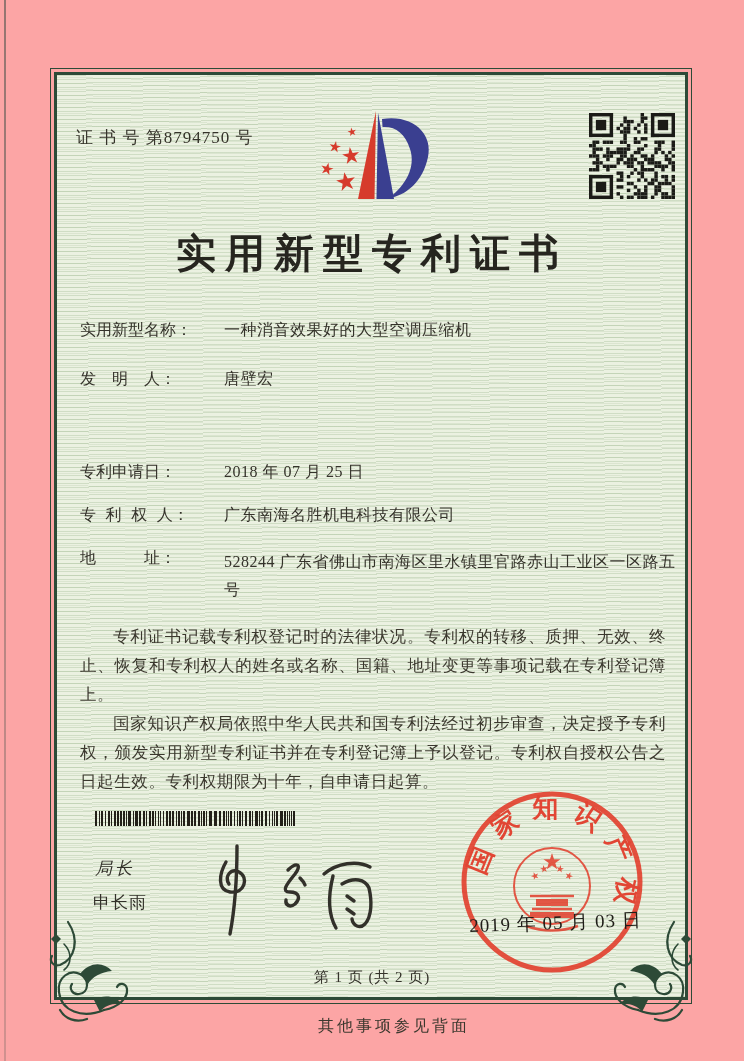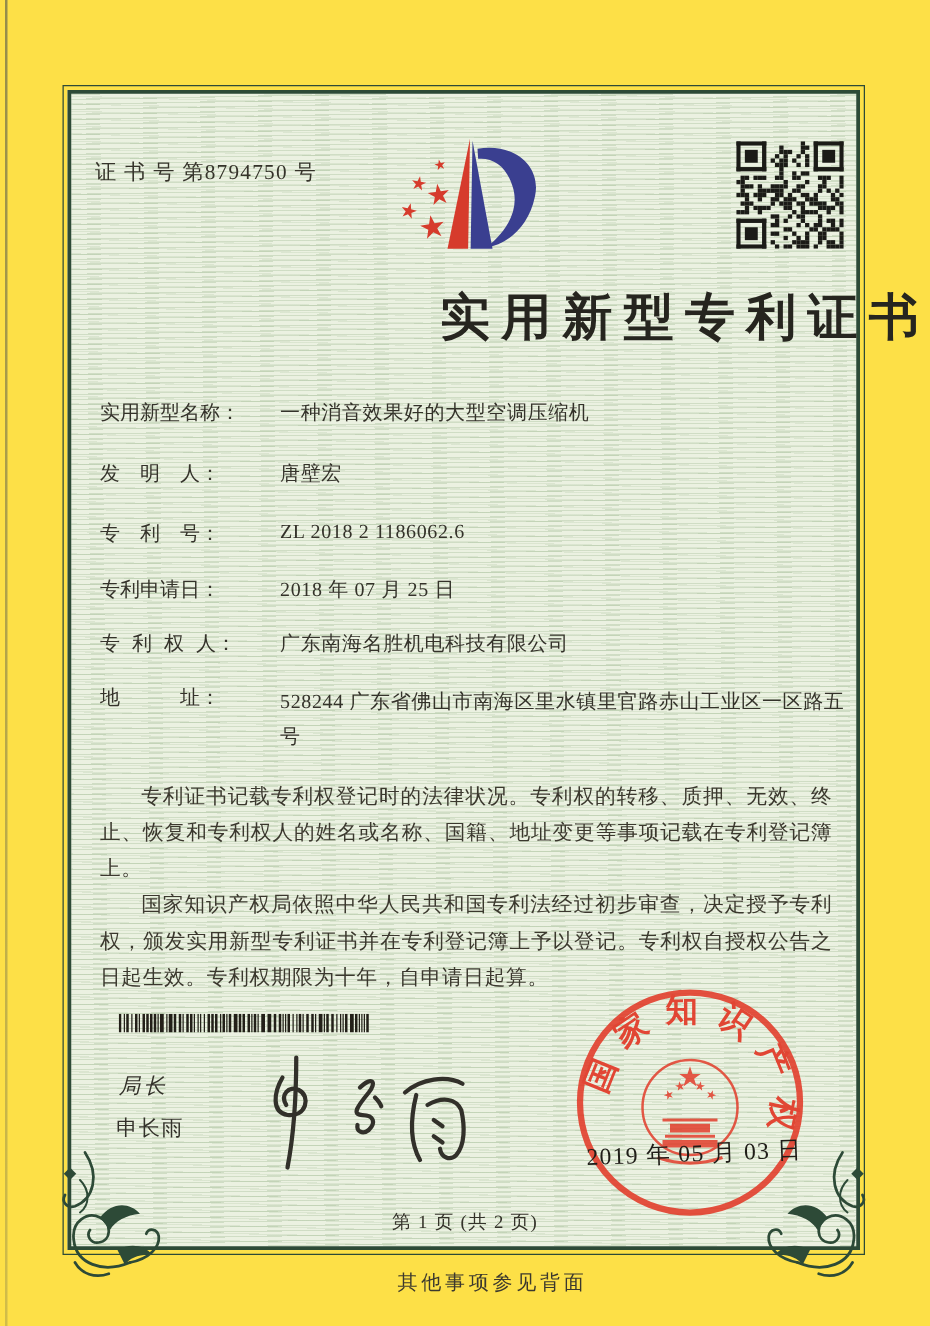--- a/index.html
+++ b/index.html
@@ -1,19 +1,19 @@
 <!DOCTYPE html>
 <html><head>
 <meta charset="utf-8">
 <style>
   html,body{margin:0;padding:0;}
   body{background:#e8e6df;font-family:"Liberation Serif","DejaVu Serif",serif;}
   .page{
     position:relative;width:744px;height:1061px;margin:0 auto;
-    background:#fde047;overflow:hidden;color:#2e2c24;
+    background:#fca5a5;overflow:hidden;color:#2e2c24;
   }
   .page::before{ 
     content:"";position:absolute;left:4px;top:0;bottom:0;width:2px;
     background:linear-gradient(180deg,rgba(80,85,78,.6),rgba(80,85,78,.25));
     z-index:6;
   }
   
   .frame{
     position:absolute;left:50px;top:68px;width:642px;height:936px;
     border:1.5px solid #2d4a37;box-sizing:border-box;padding:3px;z-index:0;
@@ -21,21 +21,21 @@
   .frame-inner{
     width:100%;height:100%;box-sizing:border-box;border:3px solid #2d4a37;
     background-color:#ebf1e1;
     background-image:
       repeating-linear-gradient(179deg, rgba(110,150,95,.22) 0 1px, rgba(0,0,0,0) 1px 4px),
       repeating-linear-gradient(181.5deg, rgba(110,150,95,.13) 0 1px, rgba(0,0,0,0) 1px 6px);
   }
   .abs{position:absolute;}
   .cert-no{left:76px;top:126px;font-size:17px;letter-spacing:1px;color:#35332a;z-index:2;}
   .title{
-    left:0;right:0;top:226px;text-align:right;font-size:40px;font-weight:600;
+    left:0;right:0;top:226px;text-align:center;font-size:40px;font-weight:600;
     letter-spacing:9px;color:#26251f;z-index:2;
   }
   .field-row{left:80px;font-size:16px;display:flex;z-index:2;color:#34322a;}
   .field-label{display:inline-block;width:112px;flex:0 0 112px;white-space:pre;font-family:Liberation Mono, monospace;}
   .field-value{display:inline-block;letter-spacing:.5px;margin-left:32px;}
   .row6 .field-value{width:452px;line-height:28px;}
   .grant-row{left:80px;top:594px;font-size:16px;z-index:2;width:600px;color:#34322a;}
   .grant-right{position:absolute;left:295px;top:0;white-space:nowrap;}
   .paras{left:80px;top:622px;width:586px;z-index:2;}
   .paras p{
@@ -307,24 +307,20 @@
   <div class="abs title">实用新型专利证书</div>
 
   <div class="abs field-row" style="top:320px">
     <span class="field-label">实用新型名称：</span>
     <span class="field-value">一种消音效果好的大型空调压缩机</span>
   </div>
   <div class="abs field-row" style="top:369px">
     <span class="field-label">发　明　人：</span>
     <span class="field-value">唐壁宏</span>
   </div>
-  <div class="abs field-row" style="top:417px">
-    <span class="field-label">专　利　号：</span>
-    <span class="field-value">ZL 2018 2 1186062.6</span>
-  </div>
   <div class="abs field-row" style="top:462px">
     <span class="field-label">专利申请日：</span>
     <span class="field-value">2018 年 07 月 25 日</span>
   </div>
   <div class="abs field-row" style="top:505px">
     <span class="field-label">专 利 权 人：</span>
     <span class="field-value">广东南海名胜机电科技有限公司</span>
   </div>
   <div class="abs field-row row6" style="top:548px">
     <span class="field-label">地　　　址：</span>

